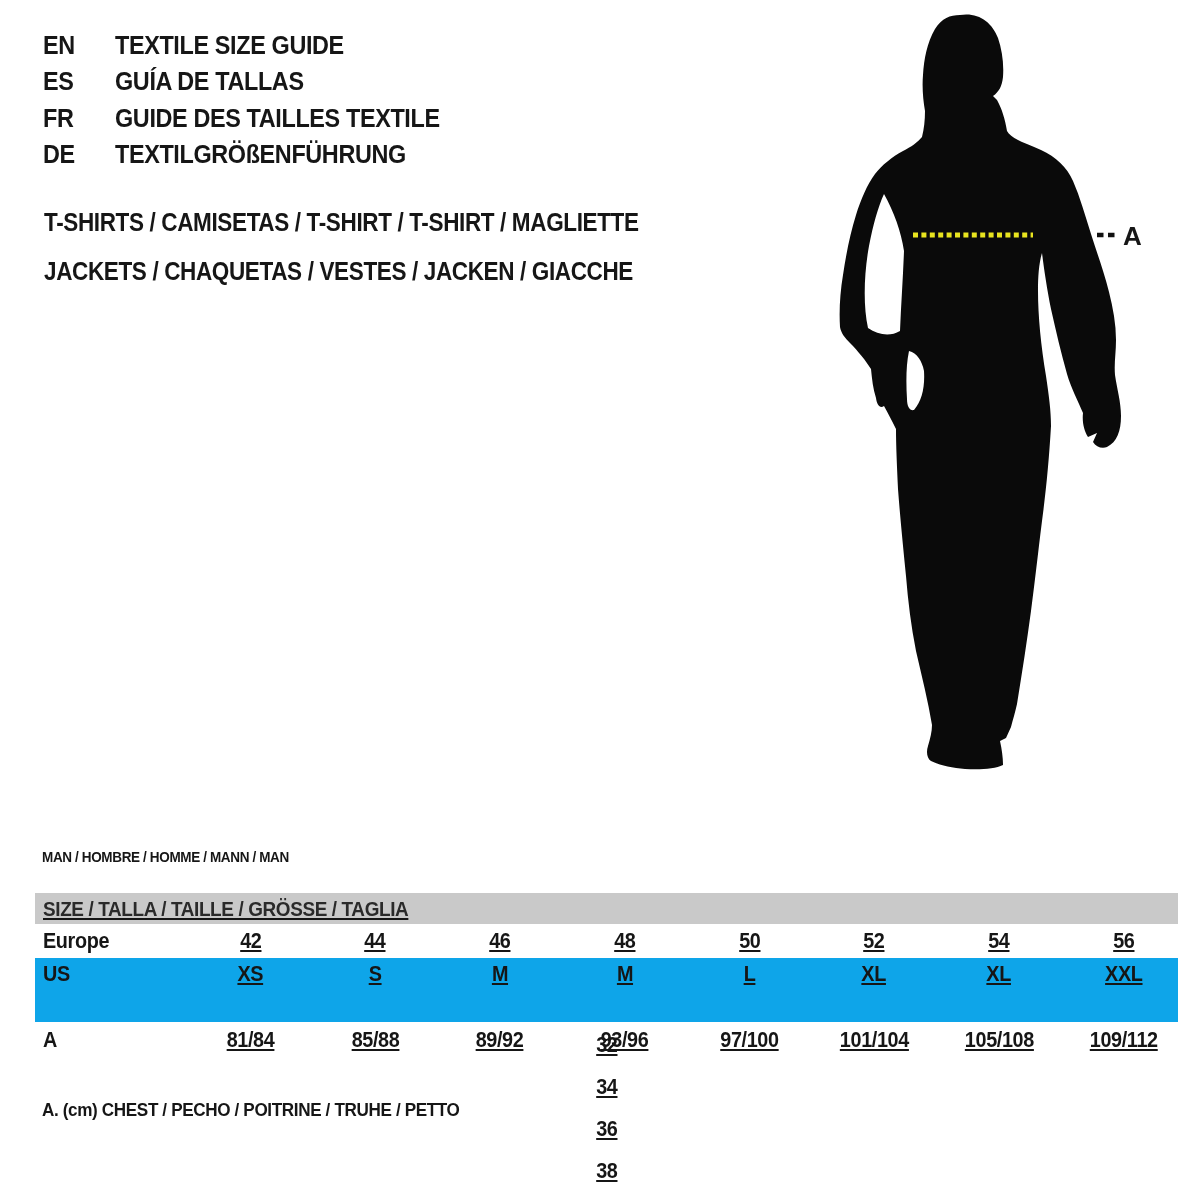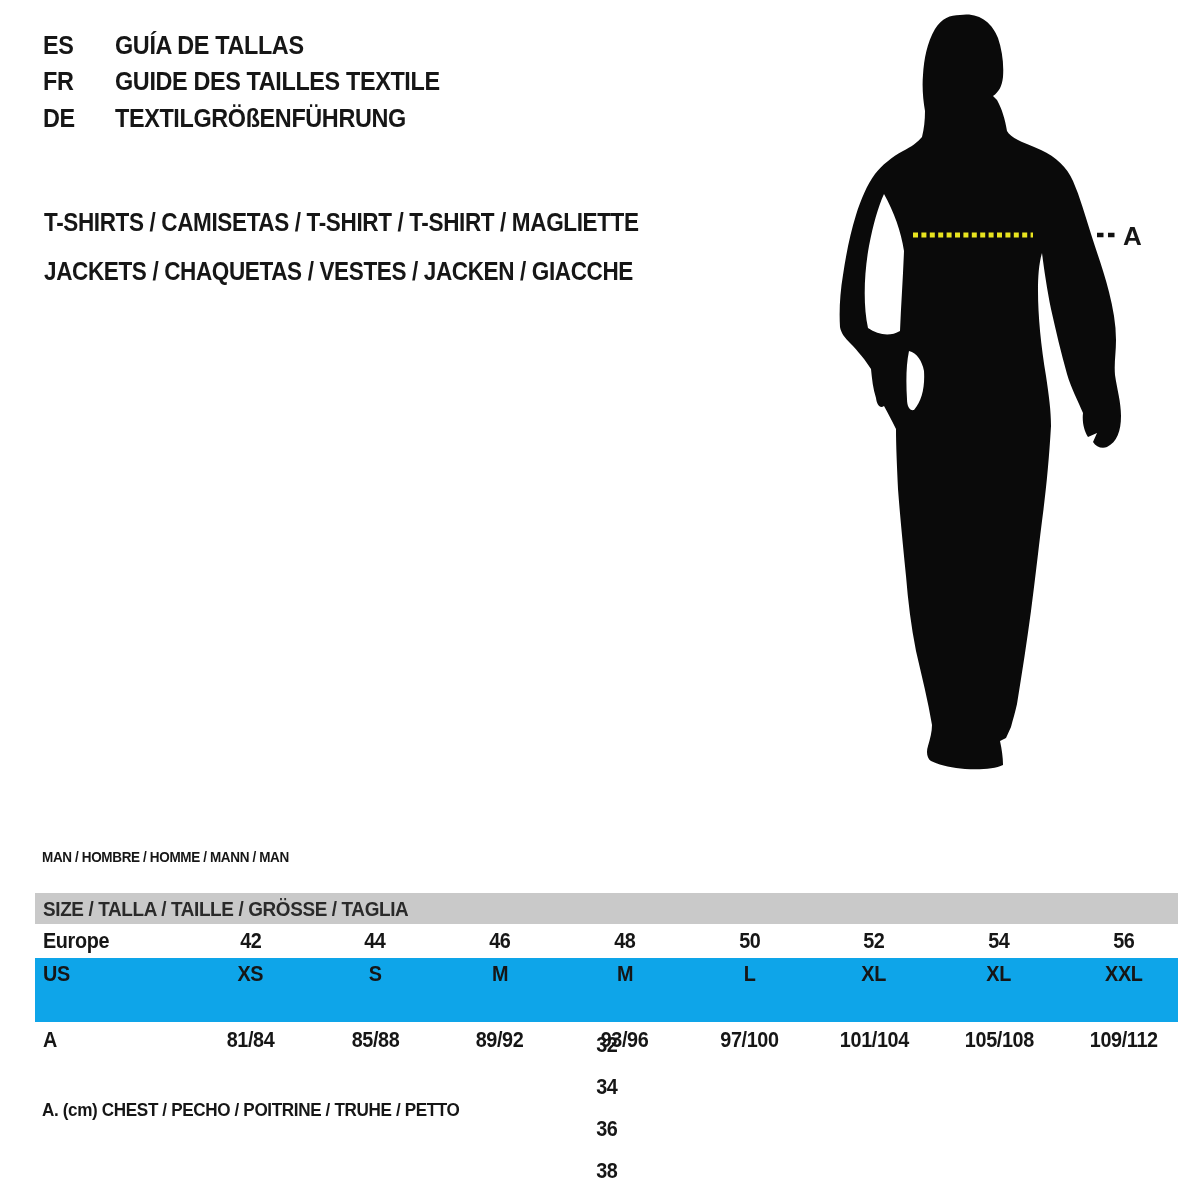--- a/index.html
+++ b/index.html
@@ -24,38 +24,42 @@
 
   
   .figure-wrap{position:absolute; left:820px; top:0; width:380px; height:800px;}
   .figure-wrap svg{position:absolute; left:0; top:0; width:380px; height:800px;}
   .a-label{position:absolute; left:303px; top:221px; font-size:26px;}
 
   
   .gender-heading{position:absolute; left:42px; top:843px; height:26px; display:flex; align-items:center; font-size:15px;}
 
   
-  .size-table{position:absolute; left:35px; top:893px; width:1143px;}
+  .size-table{position:absolute; left:35px; top:893px; width:1143px;text-decoration:underline;}
   .st-header{height:31px; background:#c9c9c9; display:flex; align-items:center;
              padding-left:8px; box-sizing:border-box; font-size:21px; color:#2a2a2a;}
   .st-row{display:flex; align-items:center; box-sizing:border-box;gap:16px;}
   .st-row.shaded{background:#0ea5e9;}
   .r0{height:34px;} .r1{height:32px;} .r2{height:32px;flex-direction:column;} .r3{height:36px;}
   .st-label{width:145px; padding-left:8px; box-sizing:border-box; font-size:22px;}
   .st-cell{flex:1; text-align:center; font-size:22px; display:flex; justify-content:center; align-items:center;}
 
   
   .footnote{position:absolute; left:42px; top:1095px; height:30px; display:flex; align-items:center; font-size:19px;}
 </style>
 </head>
 <body>
 
 <div class="canvas">
 
   <div class="lang-list">
+    <div class="lang-row">
+      <span class="lang-code"><span class="cond">EN</span></span>
+      <span class="cond">TEXTILE SIZE GUIDE</span>
+    </div>
     <div class="lang-row">
       <span class="lang-code"><span class="cond">ES</span></span>
       <span class="cond">GUÍA DE TALLAS</span>
     </div>
     <div class="lang-row">
       <span class="lang-code"><span class="cond">FR</span></span>
       <span class="cond">GUIDE DES TAILLES TEXTILE</span>
     </div>
     <div class="lang-row">
       <span class="lang-code"><span class="cond">DE</span></span>

